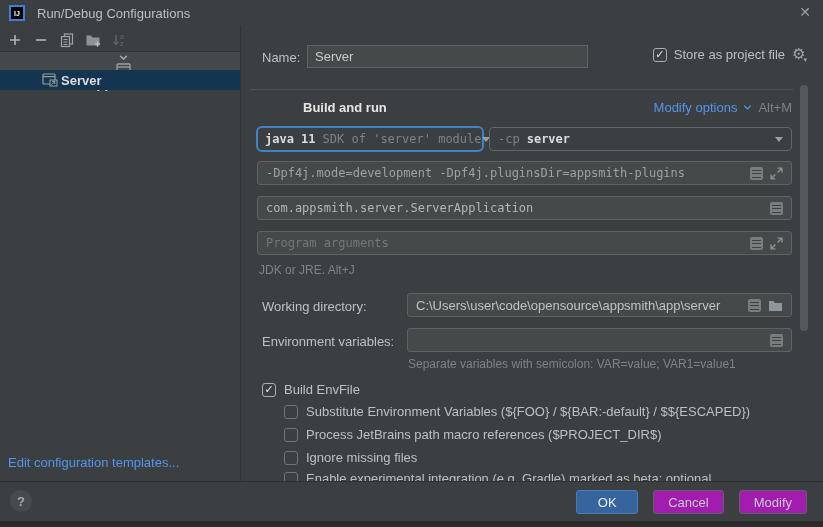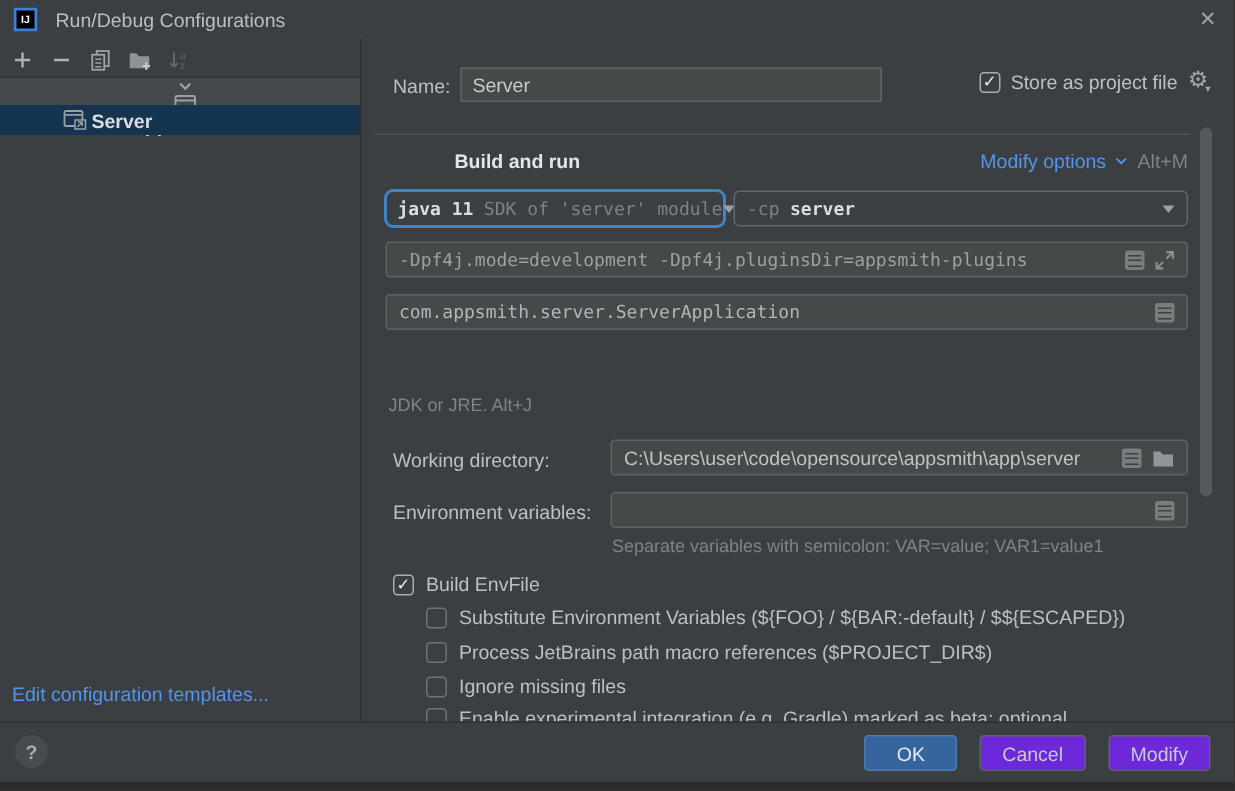--- a/index.html
+++ b/index.html
@@ -86,21 +86,21 @@
   .scroll-thumb { position:absolute; left:800px; top:85px; width:8px; height:246px;
     background:#55595c; border-radius:4px; }
   
   .footer { position:absolute; left:0; top:481px; width:823px; height:40px;
     background:#3c3f41; border-top:1px solid #2e3133; z-index:5; }
   .help { position:absolute; left:10px; top:8px; width:22px; height:22px; border-radius:50%;
     background:#474b4d; color:#a8acae; font-weight:bold; font-size:13px;
     display:flex; align-items:center; justify-content:center; }
   .btns { position:absolute; right:16px; top:8px; display:flex; gap:15px;justify-content:space-between; }
   .btn { height:24px; min-width:68px; padding:0 14px; border-radius:3px;
-    background:#6d28d9; border:1px solid #5e6366; color:#c7cbce;
+    background:#a21caf; border:1px solid #5e6366; color:#c7cbce;
     display:flex; align-items:center; justify-content:center; font-size:13px; }
   .btn.primary { background:#36659e; border-color:#4a7cb5; color:#e9ebed; min-width:62px; }
   .bottom-strip { position:absolute; left:0; top:521px; width:823px; height:6px; background:#2b2b2b; }
   svg { display:block; }
 </style>
 </head>
 <body>
 
 <div class="screen">
 
@@ -228,20 +228,33 @@
 
   <div class="field f-main">
     <input value="com.appsmith.server.ServerApplication" style="">
     <span class="fic icon-list" style="right:8px;">
         <i></i>
         <i></i>
         <i></i>
       </span>
   </div>
 
+  <div class="field f-args">
+    <input placeholder="Program arguments" style="">
+    <span class="fic icon-list" style="right:28px;">
+        <i></i>
+        <i></i>
+        <i></i>
+      </span>
+    <span class="fic" style="right:8px;">
+      <svg width="13" height="13" viewBox="0 0 12 12">
+          <path d="M7 1h4v4M11 1L7 5M5 11H1V7M1 11l4-4" stroke="#8b9093" fill="none" stroke-width="1.3"></path>
+        </svg>
+    </span>
+  </div>
 
   <div class="hint" style="left:259px; top:263px;">JDK or JRE. Alt+J</div>
 
   <div class="lbl" style="left:262px; top:299px;">Working directory:</div>
   <div class="field f-wd">
     <input class="sans" value="C:\Users\user\code\opensource\appsmith\app\server" style="">
     <span class="fic icon-list" style="right:30px;">
         <i></i>
         <i></i>
         <i></i>

